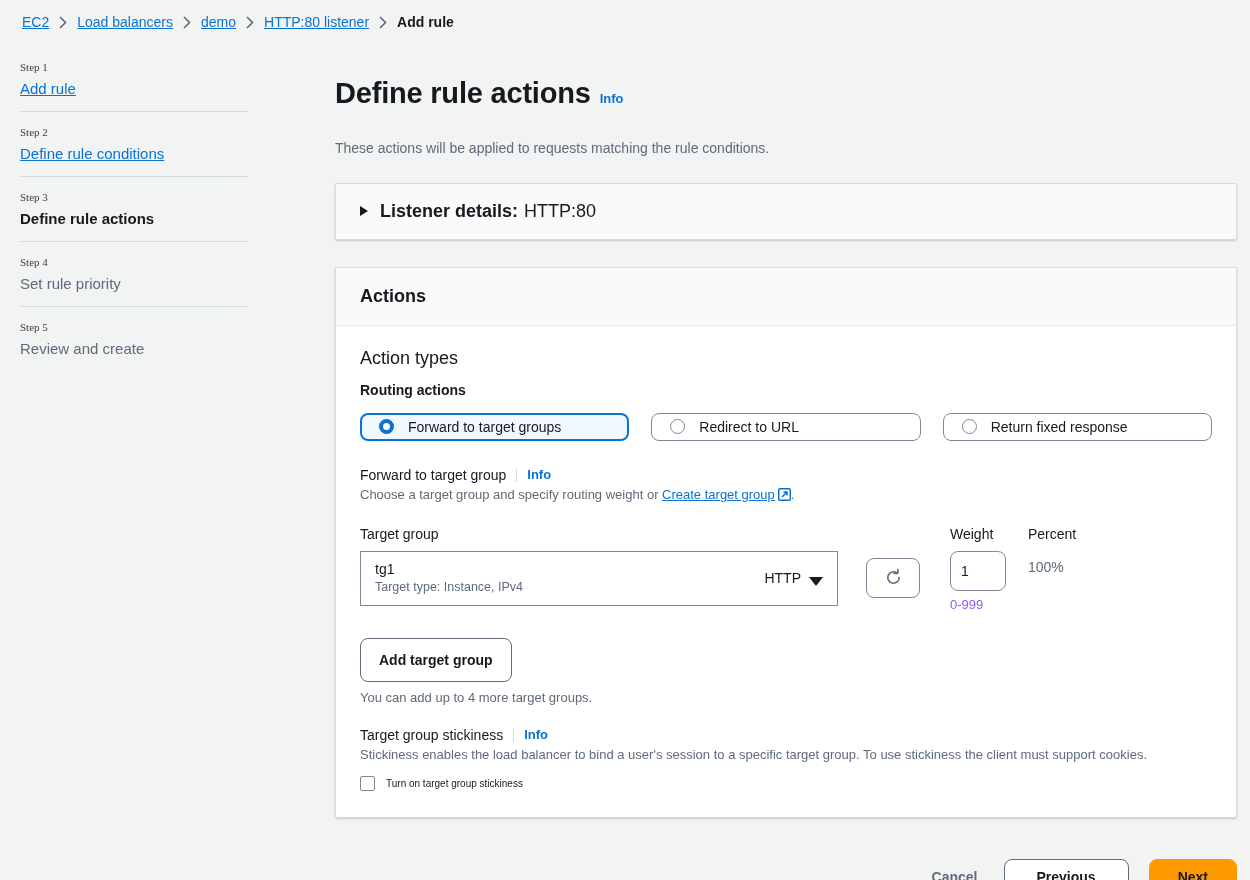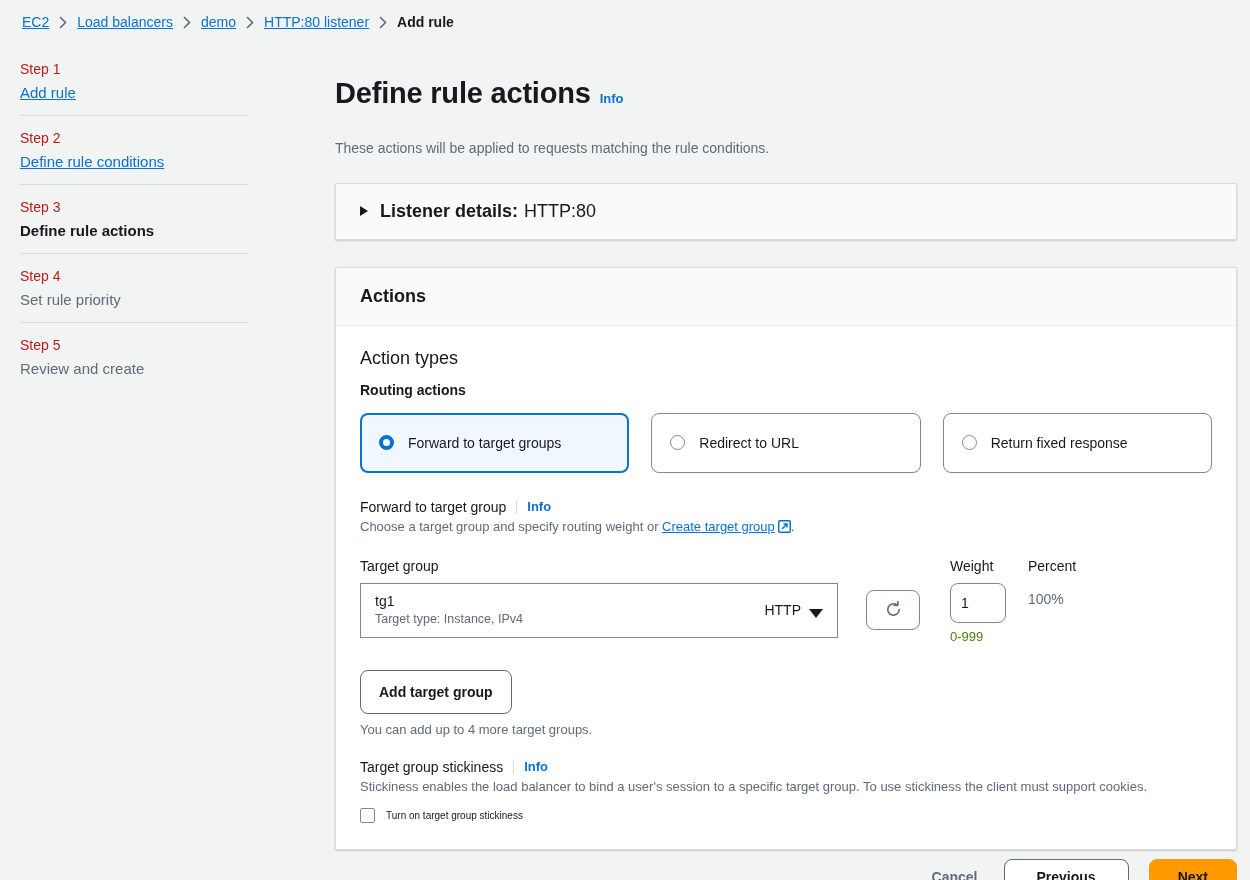--- a/index.html
+++ b/index.html
@@ -30,21 +30,21 @@
     display: inline-flex; align-items: center;
   }
   .crumb-sep svg { display:block; }
 
   
   .sidebar {
     position: absolute; left: 20px; top: 55px; width: 228px;
   }
   .step-block { padding: 6px 0 14px 0; }
   .step-block + .step-block { border-top: 1px solid #d5dbdb; padding-top: 14px; }
-  .step-num { color: #b91c1c; font-size: 14px; margin-bottom: 7px; }
+  .step-num { color: #404040; font-size: 11px; margin-bottom: 7px; font-family: Liberation Serif, serif; }
   .step-name { font-size: 15px; color: #5f6b7a; }
   .step-name.link { color: #0972d3; text-decoration: underline; cursor: pointer; }
   .step-name.active { color: #16191f; font-weight: 700; }
 
   
   .main { position: absolute; left: 335px; top: 58px; width: 902px; }
   .page-title-row { display: flex; align-items: baseline; gap: 9px; }
   .page-title { font-size: 29px; font-weight: 700; letter-spacing: -0.2px; color:#16191f; }
   .info-link { color: #0972d3; font-weight: 700; font-size: 13px; text-decoration: none; cursor: pointer; }
   .page-desc { margin-top: 10px; font-size: 14px; color: #5f6b7a; }
@@ -84,21 +84,21 @@
   .section-title { font-size: 18px; font-weight: 400; color:#16191f; }
   .sub-title { font-size: 14px; font-weight: 700; margin-top: 13px; color:#16191f; }
 
   
   .tiles { display: flex; gap: 22px; margin-top: 15px; }
   .tile {
     flex: 1;
     border: 1px solid #7d8998;
     border-radius: 8px;
     background: #fff;
-    height: 60px;
+    height: 28px;
     display: flex; align-items: center; gap: 14px;
     padding: 0 18px;
     cursor: pointer;
     font-size: 14px;
   }
   .tile.selected { border: 2px solid #0972d3; background: #f0f8fd; padding: 0 17px; }
   .radio {
     width: 15px; height: 15px; border-radius: 50%;
     border: 1px solid #7d8998; background: #fff;
     flex: none;
@@ -153,21 +153,21 @@
     border: 1px solid #7d8998; border-radius: 8px; background: #fff;
     display:flex; align-items:center; justify-content:center;
     cursor:pointer; margin-top: 7px;
   }
   .weight-input {
     width: 56px; height: 40px;
     border: 1px solid #7d8998; border-radius: 8px; background:#fff;
     font-family: "Liberation Sans", sans-serif; font-size: 14px; color:#16191f;
     padding: 0 10px;
   }
-  .weight-hint { font-size: 13px; color:#4d7c0f; margin-top: 6px; }
+  .weight-hint { font-size: 13px; color:#8b5cf6; margin-top: 6px; }
   .percent-val { font-size: 14px; color: #5f6b7a; padding-top: 8px; }
 
   .btn {
     border: 1px solid #5f6b7a; border-radius: 8px; background:#fff;
     color: #16191f; font-weight: 700; font-size: 14px;
     padding: 0 18px; height: 44px; cursor: pointer;
     font-family: "Liberation Sans", sans-serif;
   }
   .add-tg { margin-top: 26px; }
 

